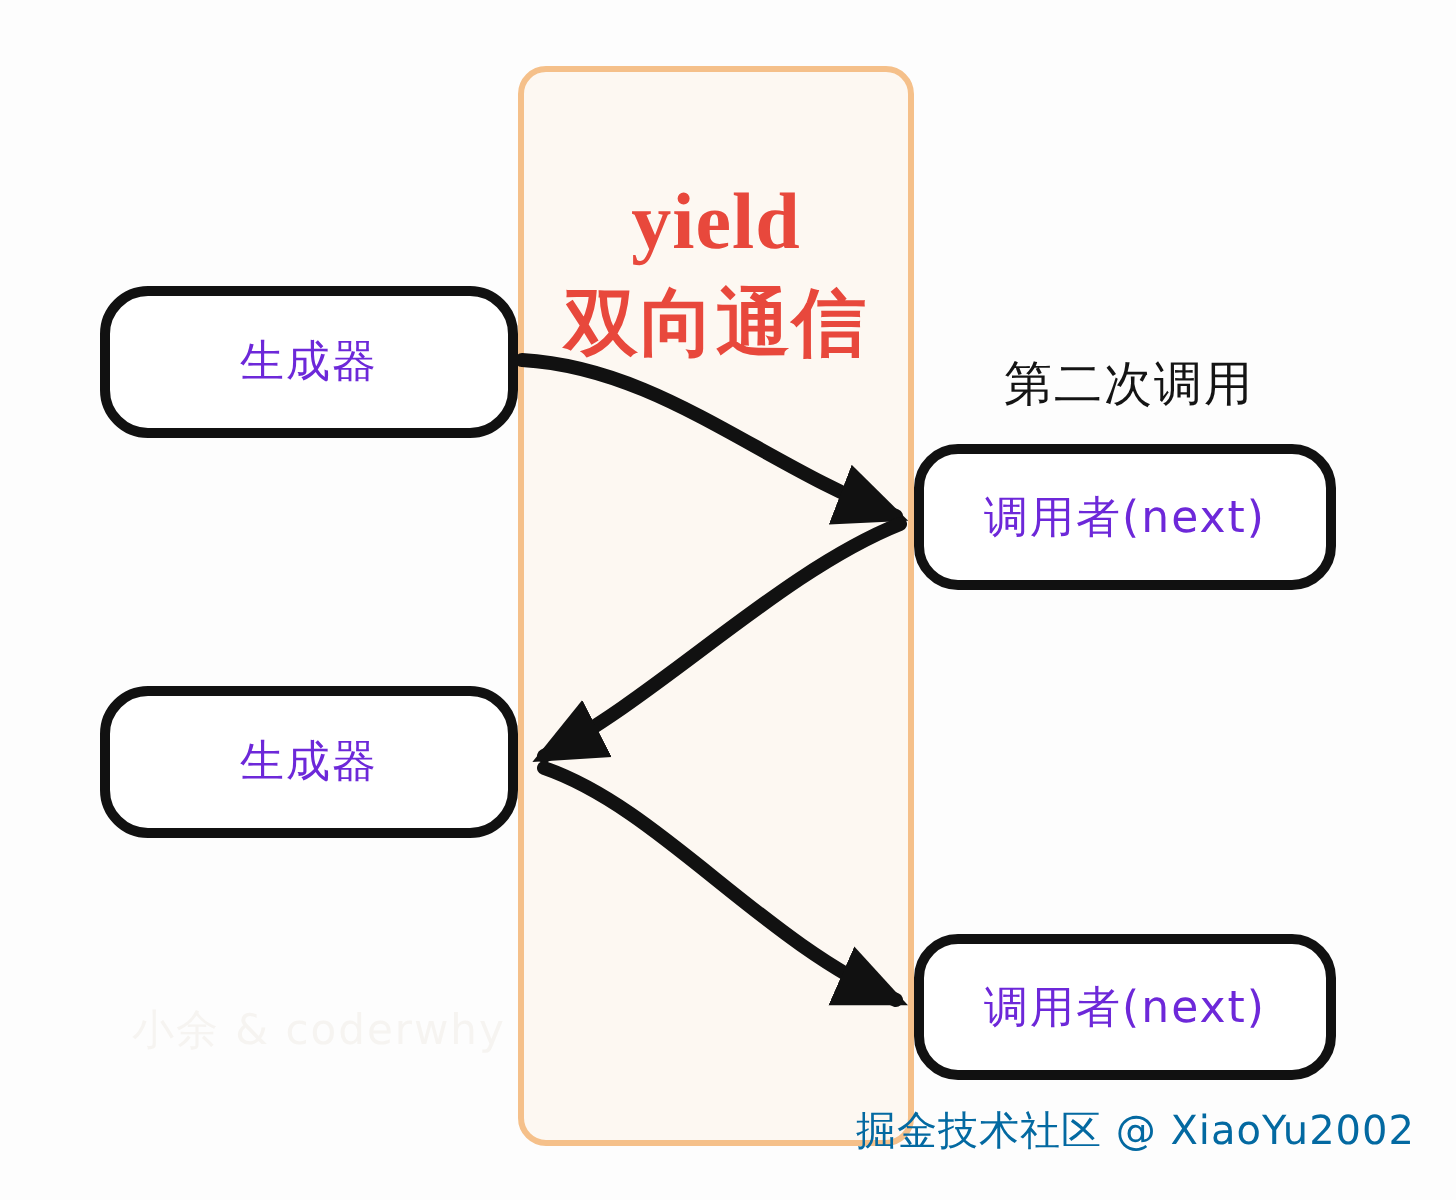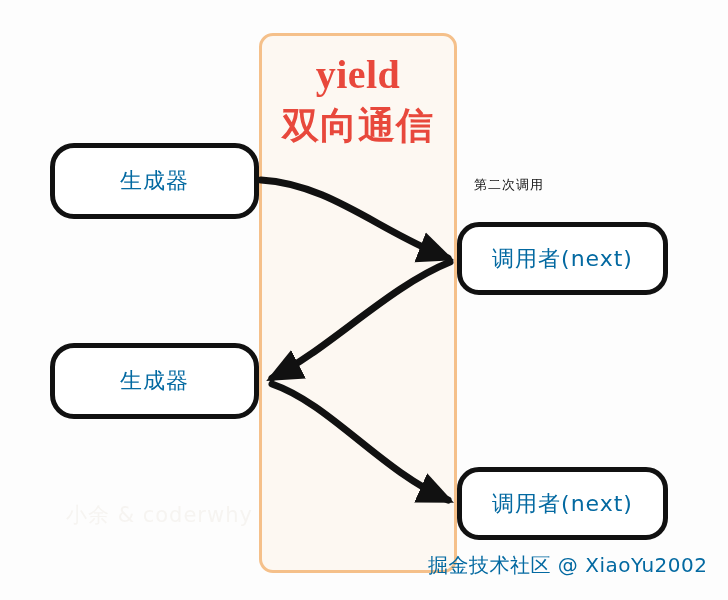--- a/index.html
+++ b/index.html
@@ -38,55 +38,56 @@
     text-align: center;
     pointer-events: none;
   }
   .panel-title-en {
     color: #e8483c;
     font-size: 40px;
     font-weight: 700;
     line-height: 50px;
     letter-spacing: 0.5px;
     font-family: "Liberation Serif", "DejaVu Serif", serif;
+    margin-top: 36px;
   }
   .panel-title-cn {
     color: #e8483c;
     font-size: 37px;
     font-weight: 700;
     line-height: 52px;
     letter-spacing: 1px;
     font-family: "DejaVu Sans", "Liberation Sans", sans-serif;
   }
 
   
   .node {
     position: absolute;
     box-sizing: border-box;
     background: #ffffff;
     border: 5px solid #111111;
     border-radius: 24px;
     display: flex;
     align-items: center;
     justify-content: center;
-    color: #0369a1;
+    color: #6d28d9;
     font-size: 22px;
     letter-spacing: 1px;
     font-family: "DejaVu Sans", "Liberation Sans", sans-serif;
   }
   .node-gen-1 { left: 50px;  top: 143px; width: 209px; height: 76px; }
   .node-gen-2 { left: 50px;  top: 343px; width: 209px; height: 76px; }
   .node-call-1 { left: 457px; top: 222px; width: 211px; height: 73px; border-radius: 22px; }
   .node-call-2 { left: 457px; top: 467px; width: 211px; height: 73px; border-radius: 22px; }
 
   .side-label {
     position: absolute;
-    left: 474px;
+    left: 502px;
     top: 176px;
-    font-size: 13px;
+    font-size: 24px;
     color: #141414;
     letter-spacing: 1px;
     font-family: "DejaVu Sans", "Liberation Sans", sans-serif;
     white-space: nowrap;
   }
 
   
   .arrows {
     position: absolute;
     left: 0;

